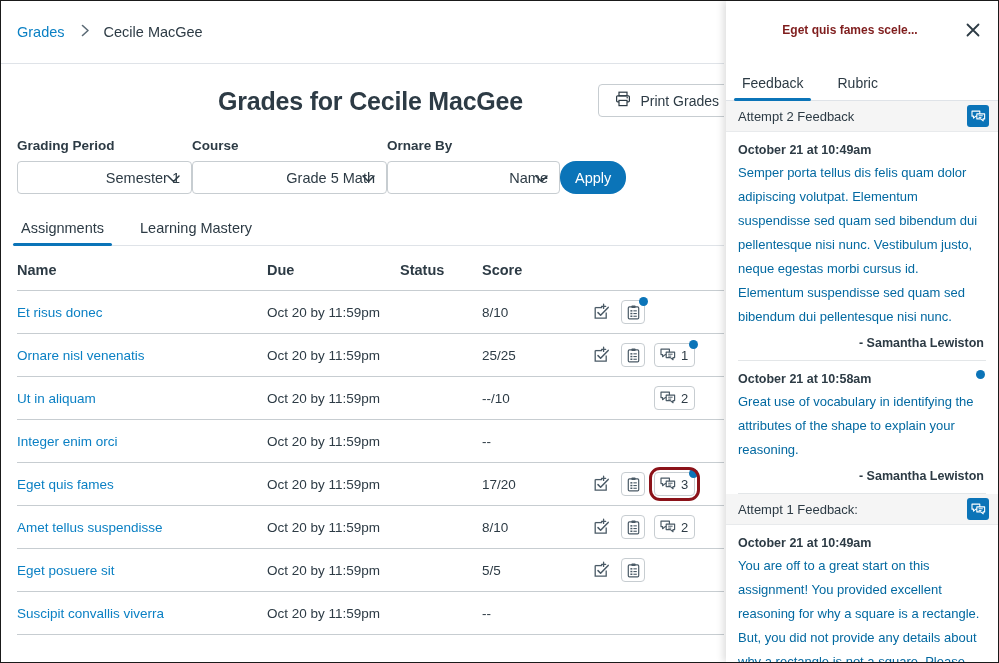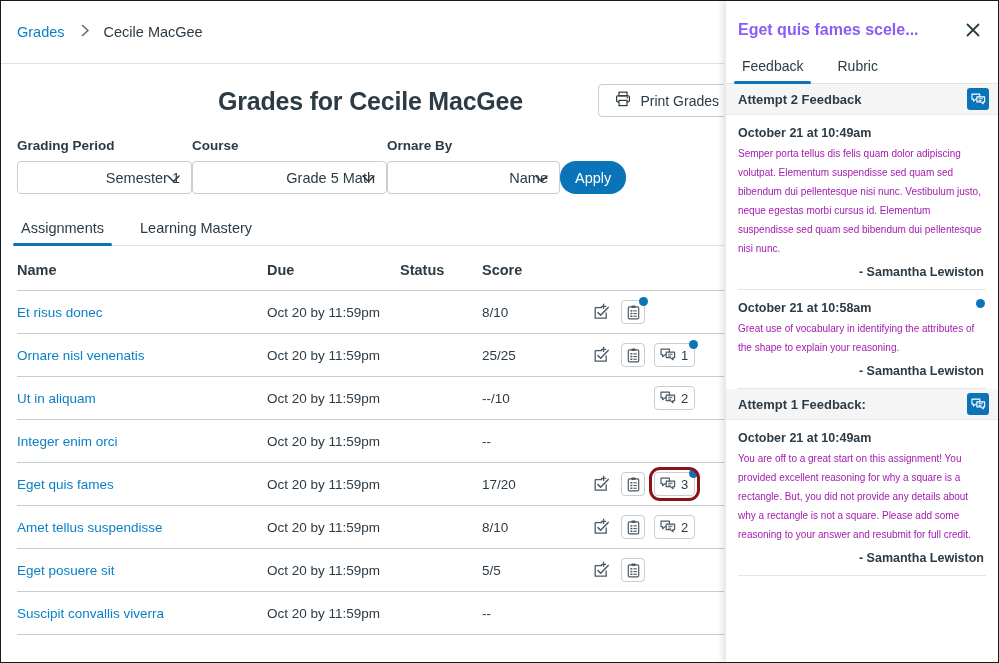--- a/index.html
+++ b/index.html
@@ -89,37 +89,37 @@
   }
   .spacer20{width:20px;height:20px;}
   .spacer24{width:24px;height:24px;}
 
   
   .tray{
     position:absolute;left:725px;top:0;width:272px;height:661px;background:#fff;overflow:hidden;
     box-shadow:-3px 0 7px rgba(0,0,0,0.13);
   }
   .tray-head{height:57px;display:flex;align-items:center;padding:0 14px 0 12px;box-sizing:border-box;}
-  .tray-title{font-size:16px;font-weight:bold;color:#8b5cf6;flex:1;white-space:nowrap;overflow:hidden;}
+  .tray-title{font-size:12px;font-weight:bold;color:#7f1d1d;flex:1;white-space:nowrap;overflow:hidden;text-align:center;}
   .close-x{width:22px;height:22px;display:flex;align-items:center;justify-content:center;cursor:pointer;}
 
   .tray-tabs{display:flex;padding-left:12px;border-bottom:1px solid #dfe3e8;}
-  .t-tab{padding:0 4px 9px 4px;margin-right:26px;font-size:14px;color:#2D3B45;cursor:pointer;position:relative;}
+  .t-tab{padding:0 4px 9px 4px;margin-right:26px;font-size:14px;color:#2D3B45;cursor:pointer;position:relative;margin-top:17px;}
   .t-tab.active:after{content:"";position:absolute;left:-4px;right:-4px;bottom:-1px;height:3px;background:#0b74b8;border-radius:2px;}
 
   .attempt-head{
     height:31px;background:#f5f5f5;display:flex;align-items:center;justify-content:space-between;
     padding:0 9px 0 12px;box-sizing:border-box;border-bottom:1px solid #e8eaec;
   }
-  .attempt-head .label{font-size:13px;font-weight:bold;color:#2D3B45;}
+  .attempt-head .label{font-size:13px;font-weight:normal;color:#2D3B45;}
   .blue-icon{width:22px;height:22px;background:#0b74b8;border-radius:3px;display:flex;align-items:center;justify-content:center;cursor:pointer;}
 
   .comment{padding:11px 14px 0 12px;position:relative;}
   .comment .when{font-size:12.5px;font-weight:bold;color:#2D3B45;margin-bottom:4px;}
-  .comment .body{font-size:10px;line-height:19px;color:#a21caf;}
+  .comment .body{font-size:13px;line-height:24px;color:#0369a1;}
   .comment .author{font-size:12.5px;font-weight:bold;color:#2D3B45;text-align:right;margin-top:7px;}
   .comment .newdot{position:absolute;right:13px;top:9px;width:9px;height:9px;border-radius:50%;background:#0b74b8;}
   .c-rule{height:1px;background:#e3e6e8;margin:10px 12px 0 12px;}
 </style>
 </head>
 <body>
 
 <div class="app">
 
   <div class="main">

